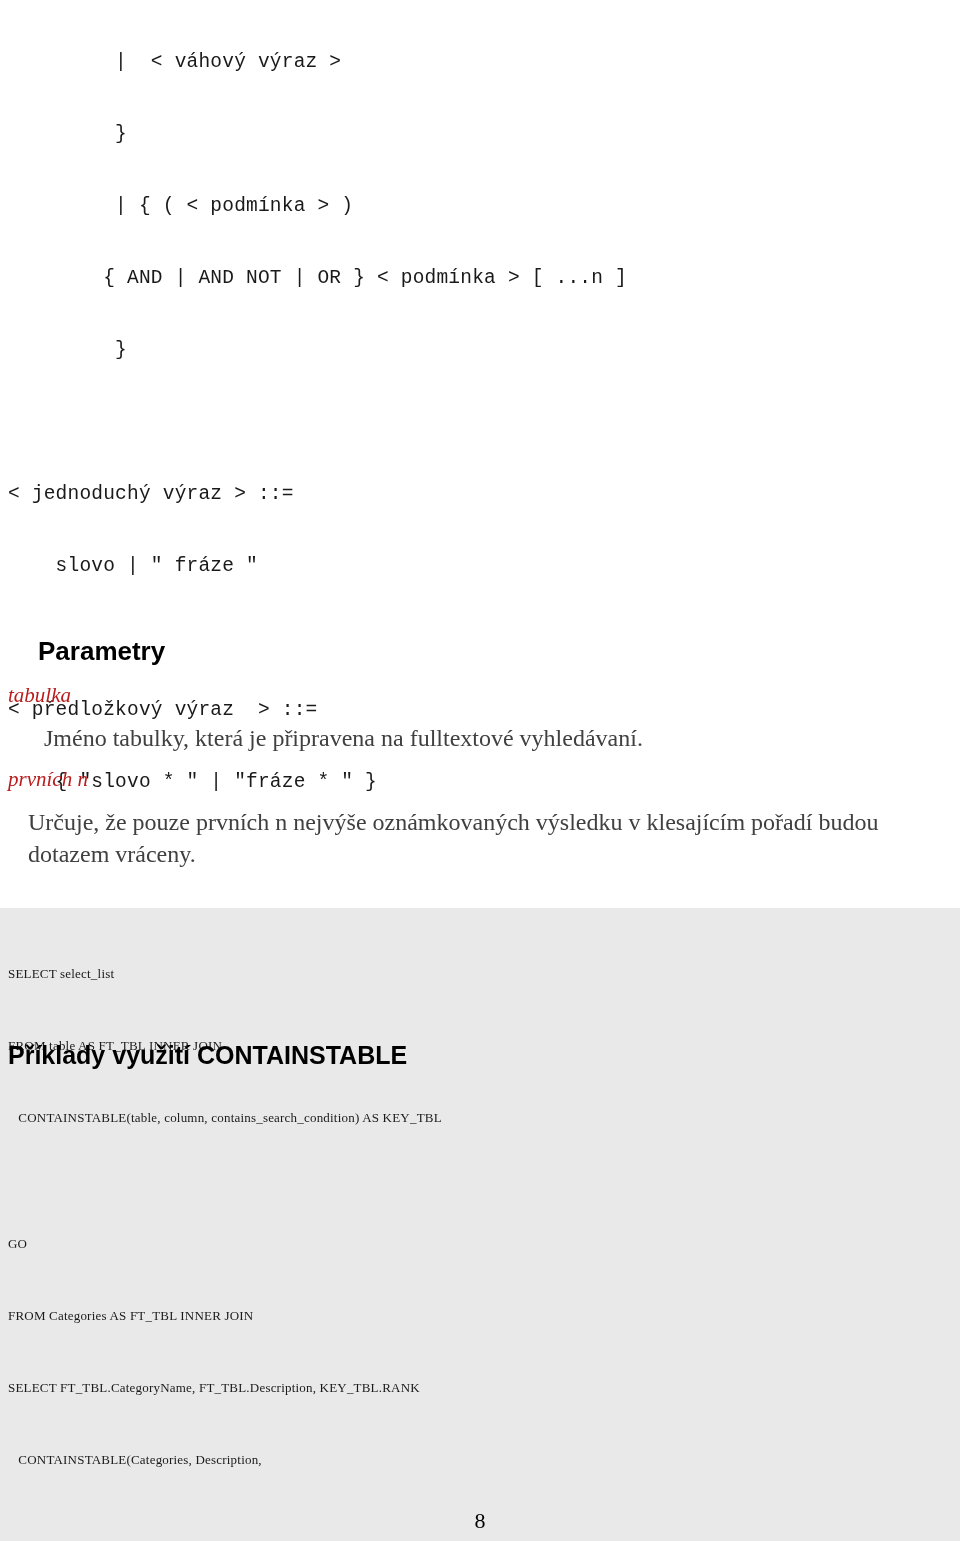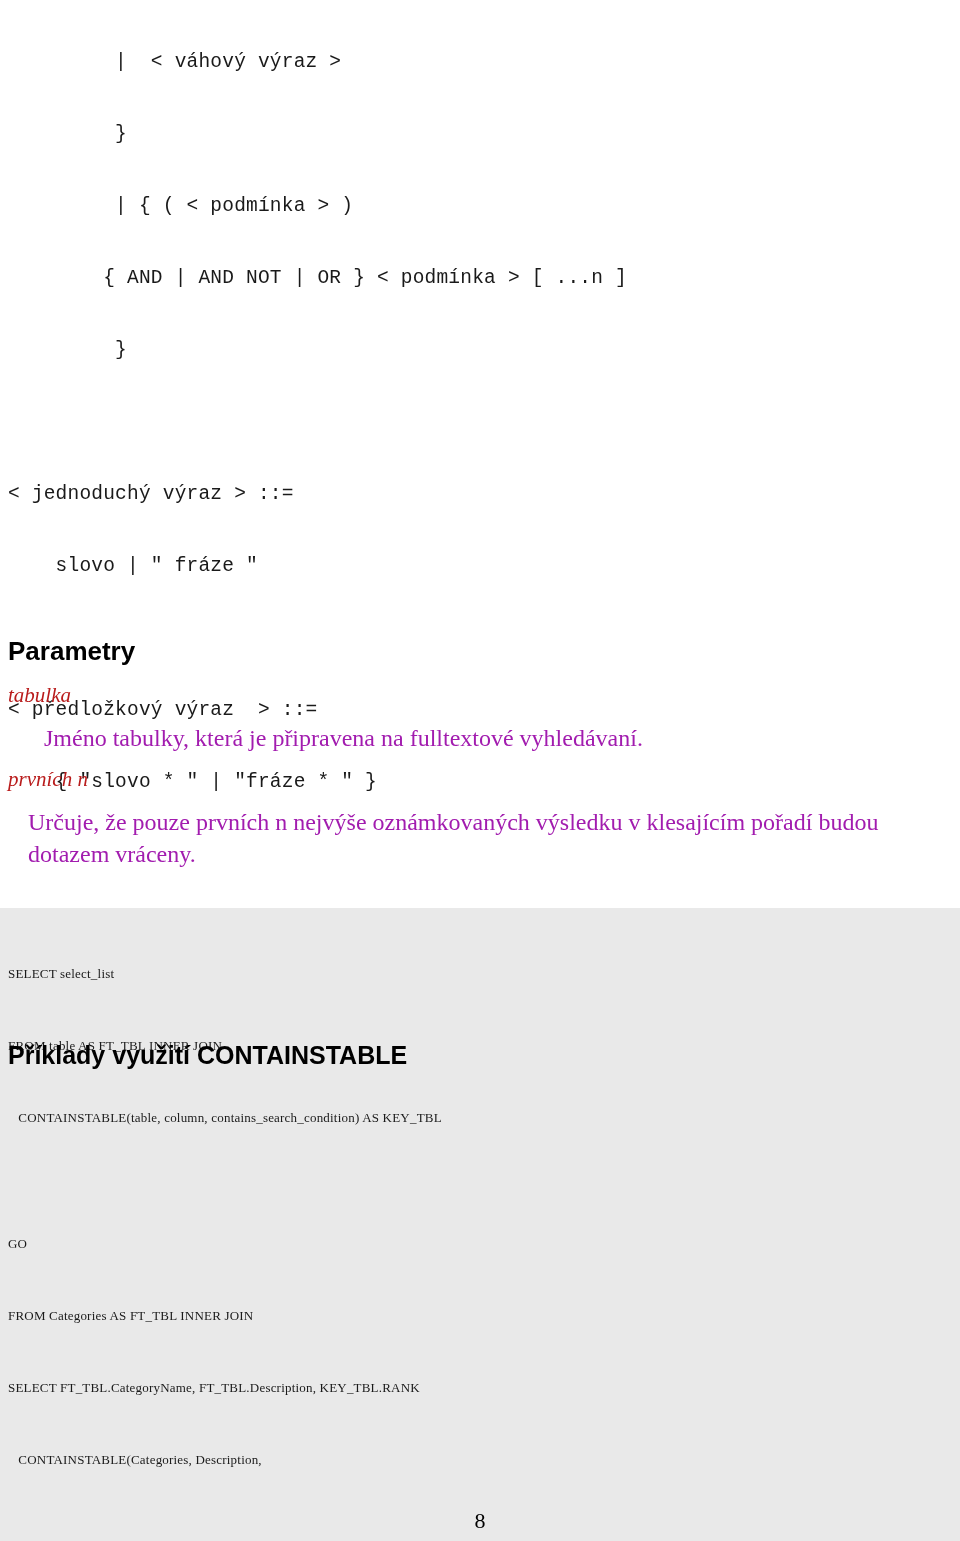--- a/index.html
+++ b/index.html
@@ -61,20 +61,21 @@
   #code-example  { top: 1178px; }
 
   
   .h-sans {
     position: absolute;
     font-family: "Liberation Sans", sans-serif;
     font-weight: bold;
     font-size: 26px;
     line-height: 30px;
     color: #000;
+    margin-left: 30px;
   }
   .h-serif {
     position: absolute;
     font-family: Liberation Sans, sans-serif;
     font-weight: bold;
     font-size: 25px;
     line-height: 30px;
     color: #000;
   }
   .param-name {
@@ -83,21 +84,21 @@
     font-style: italic;
     font-size: 21px;
     line-height: 26px;
     color: #b91c1c;
   }
   .para {
     position: absolute;
     font-family: "Liberation Serif", serif;
     font-size: 24px;
     line-height: 32px;
-    color: #a21caf;
+    color: #404040;
   }
 
   .page-number {
     position: absolute;
     left: 0;
     top: 1508px;
     width: 960px;
     text-align: center;
     font-family: "Liberation Serif", serif;
     font-size: 22px;

